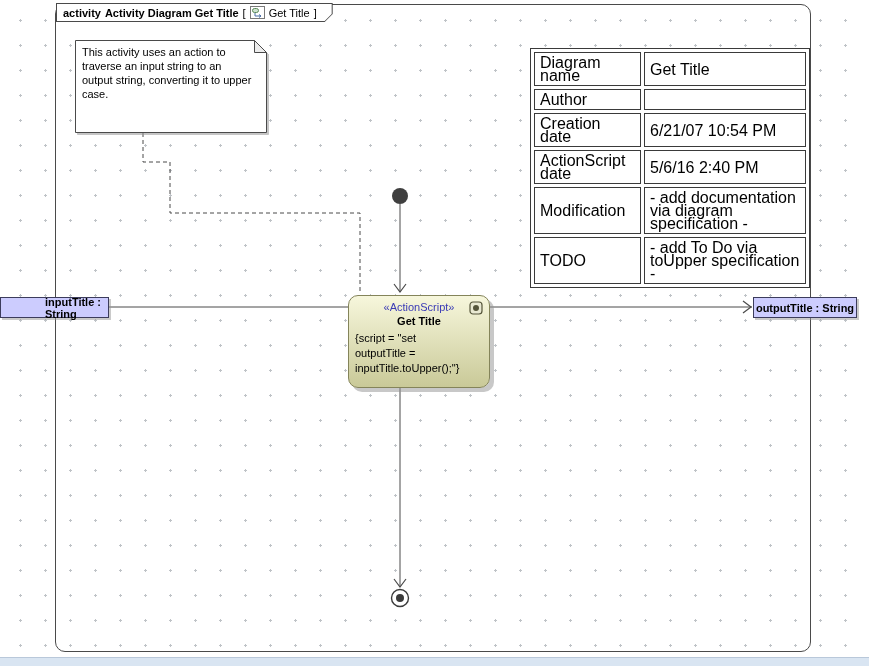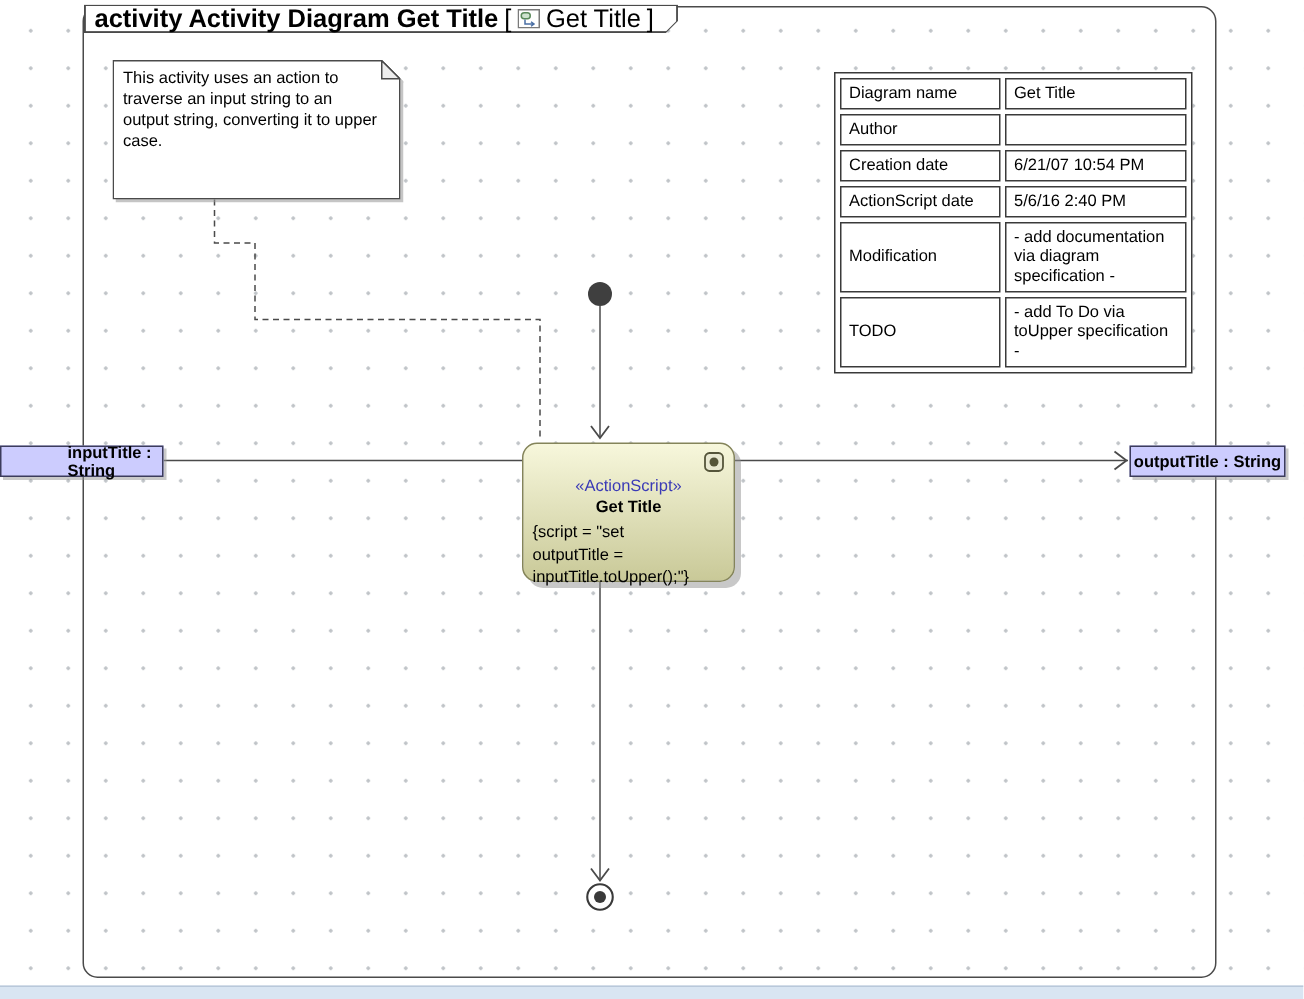--- a/index.html
+++ b/index.html
@@ -27,57 +27,57 @@
     clip-path:polygon(0 0,100% 0,100% calc(100% - 8px),calc(100% - 8px) 100%,0 100%);
   }
   .frame-tab-inner{
     position:absolute;left:1px;top:1px;right:1px;bottom:1px;
     background:#ffffff;
     clip-path:polygon(0 0,100% 0,100% calc(100% - 7px),calc(100% - 7px) 100%,0 100%);
   }
   .frame-tab-content{
     position:relative;display:flex;align-items:center;gap:4px;
     padding:0 16px 0 7px;height:100%;
-    font-size:17px;color:#000;white-space:nowrap;
+    font-size:11px;color:#000;white-space:nowrap;
   }
   .frame-tab-content .bold{font-weight:bold;}
   
   .note{
     position:absolute;left:75px;top:40px;width:196px;height:93px;
     filter:drop-shadow(2px 2px 0 rgba(150,150,150,.55));
   }
   .note-shape{position:absolute;left:0;top:0;}
   .note-text{
     position:absolute;left:7px;top:5px;right:16px;
     font-size:11px;line-height:14px;color:#000;
   }
   
   .info-table{
-    position:absolute;left:556px;top:48px;width:239px;
+    position:absolute;left:530px;top:48px;width:280px;
     border:1px solid #3a3a3a;background:#fff;
     border-collapse:separate;border-spacing:3px;
-    font-size:11px;color:#000;
+    font-size:16px;color:#000;
   }
   .info-table td{
     border:1px solid #3a3a3a;padding:3px 5px;vertical-align:middle;
     line-height:13px;background:#fff;
   }
   .info-table td.lbl{width:95px;}
   
   .edges{position:absolute;left:0;top:0;pointer-events:none;}
   
   .action{
     position:absolute;left:348px;top:295px;width:142px;height:93px;
     border:1px solid #84845a;border-radius:10px;
     background:linear-gradient(#f7f7dc,#c9c998);
     box-shadow:4px 4px 0 rgba(145,145,145,.5);
     box-sizing:border-box;
   }
   .action-stereo{
-    margin-top:22px;text-align:center;font-size:11px;color:#3a3ab6;
+    margin-top:5px;text-align:center;font-size:11px;color:#3a3ab6;
   }
   .action-name{
     margin-top:2px;text-align:center;font-size:11px;font-weight:bold;color:#000;
   }
   .action-script{
     margin:4px 6px 0 6px;font-size:11px;line-height:15px;color:#000;text-align:left;
   }
   .action-icon{position:absolute;top:5px;right:6px;}
   
   .param{

